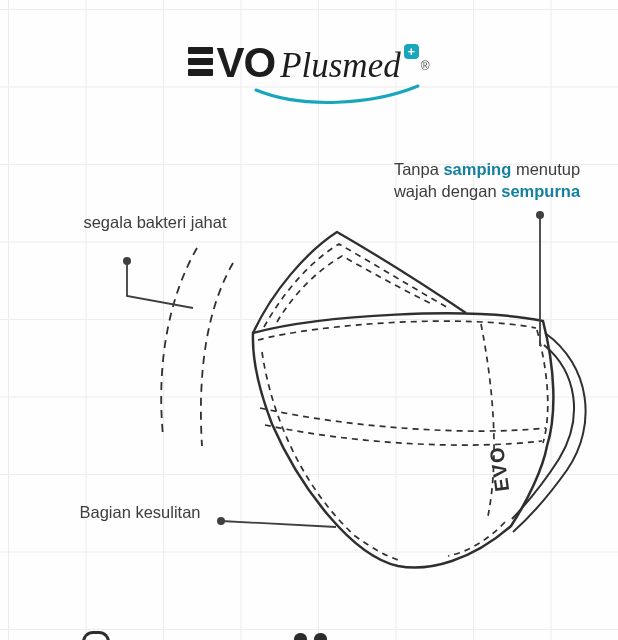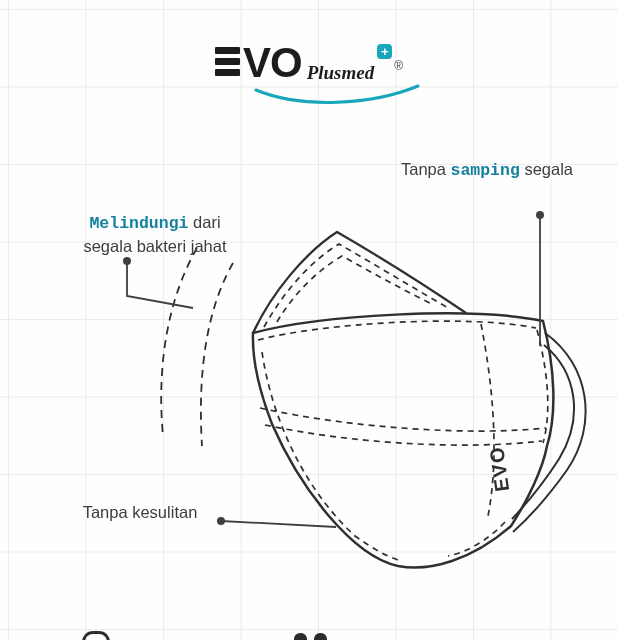--- a/index.html
+++ b/index.html
@@ -11,26 +11,26 @@
       linear-gradient(to bottom,#ececec 1px,transparent 1px);
     background-size:77.5px 77.5px;
     background-position:8px 9px;
     font-family:"Liberation Sans",sans-serif;
   }
   .art{position:absolute;left:0;top:0;}
   .logo{position:absolute;left:0;right:0;top:44px;display:flex;justify-content:center;align-items:flex-end;}
   .logo-e{display:inline-flex;flex-direction:column;gap:4px;margin-right:3px;padding-bottom:4px;}
   .logo-e i{display:block;width:25px;height:7px;background:#1d1d1d;border-radius:1px;}
   .logo-vo{font-size:42px;font-weight:900;line-height:0.78;color:#1d1d1d;letter-spacing:-1px;}
-  .logo-plusmed{font-family:"Liberation Serif",serif;font-style:italic;font-weight:700;font-size:19px;line-height:0.8;color:#1d1d1d;margin-left:5px;}
+  .logo-plusmed{font-family:"Liberation Serif",serif;font-style:italic;font-weight:400;font-size:35px;line-height:0.8;color:#1d1d1d;margin-left:5px;}
   .plus-badge{width:15px;height:15px;background:#18a6bc;border-radius:4px;color:#fff;font-size:13px;font-weight:700;display:flex;align-items:center;justify-content:center;margin:0 2px 21px 3px;line-height:1;}
   .logo-reg{font-size:12px;color:#4a4a4a;margin-bottom:7px;}
   .swoosh{position:absolute;left:252px;top:84px;}
   .ann{position:absolute;text-align:center;font-size:16.5px;line-height:22px;color:#3d3d3d;}
-  .hl{color:#15809f;font-weight:700;font-family:Liberation Mono, monospace;}
+  .hl{color:#15809f;font-weight:700;}
   .ann-side{left:378px;top:158px;width:218px;}
   .ann-protect{left:50px;top:211px;width:210px;}
   .ann-breath{left:60px;top:501px;width:160px;}
   .cut-bar{position:absolute;background:#2c2c2c;border-radius:6px 6px 0 0;}
   .cut-ring{position:absolute;border:3px solid #2c2c2c;border-bottom:none;border-radius:11px 11px 0 0;}
 </style>
 </head>
 <body>
 
 <div class="canvas">
@@ -82,29 +82,29 @@
     <span class="logo-vo">VO</span>
     <span class="logo-plusmed">Plusmed</span>
     <span class="plus-badge">+</span>
     <span class="logo-reg">®</span>
   </div>
   <svg class="swoosh" width="170" height="28" viewBox="0 0 170 28">
     <path d="M4,6 C50,25 120,21 166,2" fill="none" stroke="#18a6bc" stroke-width="3" stroke-linecap="round"></path>
   </svg>
 
   <div class="ann ann-side">
-    <div><span>Tanpa </span><span class="hl">samping</span><span> segala</span></div>
+    <div><span>Tanpa </span><span class="hl">samping</span><span> menutup</span></div>
+    <div><span>wajah dengan </span><span class="hl">sempurna</span></div>
   </div>
 
   <div class="ann ann-protect">
-    <div><span class="hl">Melindungi</span><span> dari</span></div>
     <div><span>segala bakteri jahat</span></div>
   </div>
 
   <div class="ann ann-breath">
-    <div><span>Tanpa kesulitan</span></div>
+    <div><span>Bagian kesulitan</span></div>
   </div>
 
   <div class="cut-ring" style="left:82px;top:631px;width:22px;height:9px;"></div>
   <div class="cut-bar" style="left:294px;top:633px;width:13px;height:7px;"></div>
   <div class="cut-bar" style="left:314px;top:633px;width:13px;height:7px;"></div>
 
 </div>
 
 </body></html>

